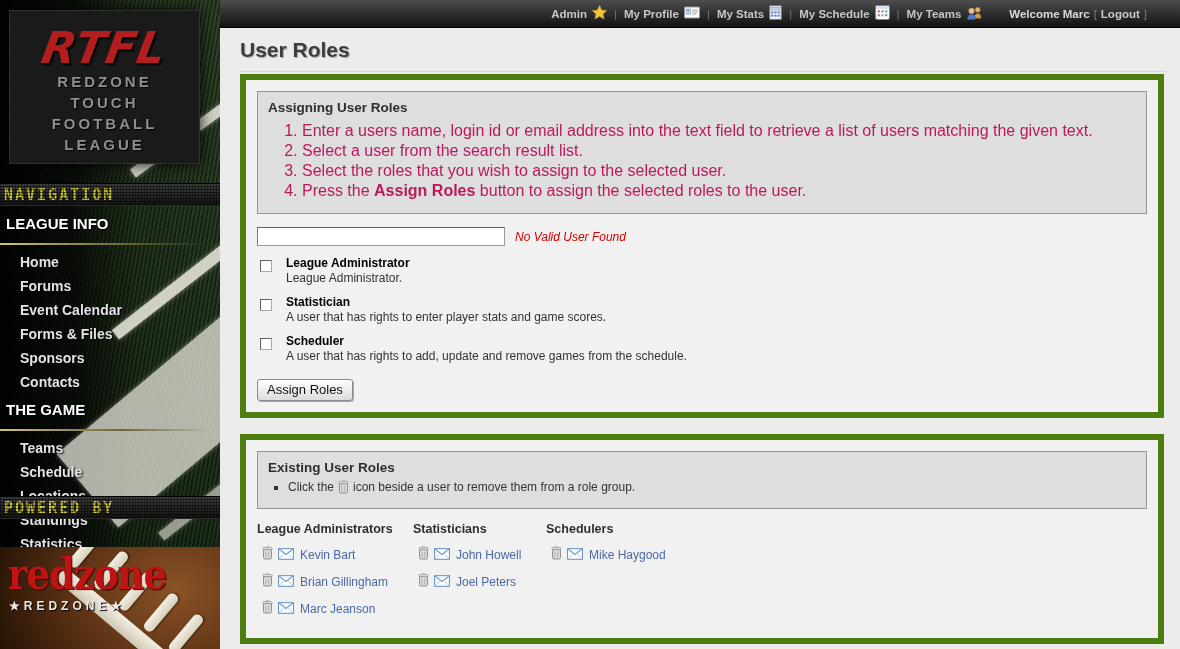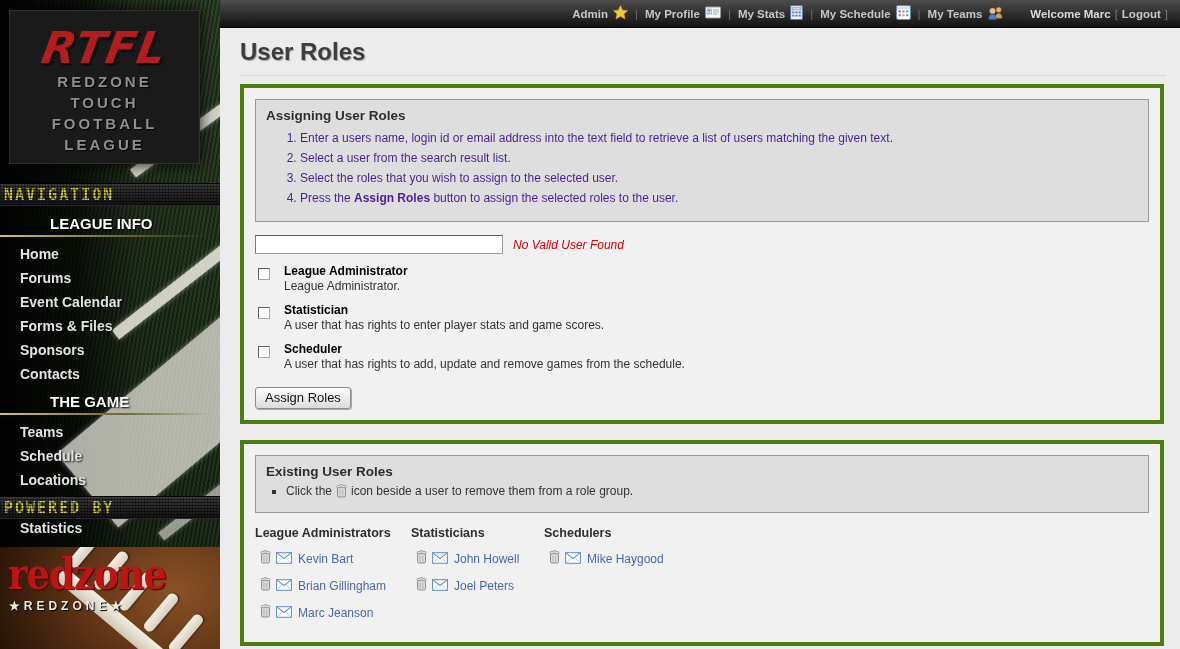--- a/index.html
+++ b/index.html
@@ -43,21 +43,21 @@
     font-size:15px; letter-spacing:2px; line-height:22px; padding-left:4px;
   }
   .banner::after { content:""; position:absolute; inset:0; pointer-events:none;
     background:
       repeating-linear-gradient(0deg, rgba(0,0,0,.5) 0 1px, transparent 1px 3px),
       repeating-linear-gradient(90deg, rgba(0,0,0,.35) 0 1px, transparent 1px 3px); }
   .banner-nav { top:183px; }
   .banner-pow { top:496px; }
 
   .menu { position:absolute; top:208px; left:0; width:220px; }
-  .side-section-title { color:#fff; font-weight:bold; font-size:15px; padding:7px 0 3px 6px; text-shadow:1px 1px 2px #000;margin-left:44px; }
+  .side-section-title { color:#fff; font-weight:bold; font-size:15px; padding:7px 0 11px 6px; text-shadow:1px 1px 2px #000; }
   .side-rule { height:2px; background:linear-gradient(to right,#cdc66f,#6d6733 55%, rgba(0,0,0,0) 95%); margin-bottom:5px; }
   .side-item { color:#e3e3e3; font-weight:bold; font-size:14px; padding:4px 0 4px 20px; text-shadow:1px 1px 2px #000; cursor:pointer; }
 
   .football {
     position:absolute; top:547px; left:0; width:220px; height:102px; overflow:hidden;
     background:
       radial-gradient(250px 190px at 80% 42%, #8a5226 0%, #5e3315 40%, #2c1707 72%, #0b0401 100%);
   }
   .seam { position:absolute; width:240px; height:16px; left:60px; top:18px; background:linear-gradient(#f2eee2,#cfc8b5); transform:rotate(40deg); transform-origin:left center; border-radius:8px; }
   .lace { position:absolute; width:46px; height:11px; background:linear-gradient(#f4f0e4,#d6cfbc); border-radius:5px; transform:rotate(-50deg); box-shadow:1px 1px 2px rgba(0,0,0,.55); }
@@ -67,40 +67,40 @@
     font-family:"DejaVu Serif", serif; letter-spacing:-1px; transform:scaleY(1.15); transform-origin:top left;
     text-shadow:1px 1px 1px #3c0606;
   }
   .rz-sub { position:absolute; left:9px; top:52px; color:#eceae2; font-weight:bold; font-size:12px; letter-spacing:4px; text-shadow:1px 1px 1px #000; }
 
   
   .topbar {
     position:absolute; left:220px; top:0; width:960px; height:28px;
     background:linear-gradient(#4d4d4d,#2e2e2e 52%,#1b1b1b 85%,#111);
     border-bottom:1px solid #000;
-    display:flex; align-items:center; justify-content:flex-end; padding-right:8px;
+    display:flex; align-items:center; justify-content:flex-end; padding-right:29px;
     font-size:11.5px; font-weight:bold; color:#c6c6c6;
   }
   .tb-item { display:flex; align-items:center; cursor:pointer; white-space:nowrap; }
   .tb-item svg { margin-left:5px; }
   .tb-sep { color:#6e6e6e; margin:0 7px; font-weight:normal; }
   .tb-welcome { color:#dadada; margin-left:26px; white-space:nowrap; }
   .tb-bracket { color:#7a7a7a; margin:0 4px; font-weight:normal; }
   .tb-logout { color:#c9c9c9; cursor:pointer; }
 
   
   .content { position:absolute; left:220px; top:28px; width:960px; height:621px; background:#ececec; overflow:hidden; }
-  .page-title { margin:10px 0 0 20px; font-size:24px; font-weight:bold; color:#3d3d3d; text-shadow:1px 1px 1px rgba(0,0,0,.3); }
+  .page-title { margin:10px 0 0 20px; font-size:21px; font-weight:bold; color:#3d3d3d; text-shadow:1px 1px 1px rgba(0,0,0,.3); }
   .title-rule { height:1px; background:#d7d7d7; margin:9px 14px 0 20px; }
 
-  .panel { margin:8px 0 0 20px; width:924px; background:#f1f1f1; border:4px solid #4d7c0f; padding:11px; }
+  .panel { margin:2px 0 0 20px; width:924px; background:#f1f1f1; border:6px solid #4d7c0f; padding:11px; }
   .panel2 { margin-top:16px; }
   .graybox { background:#dedede; border:1px solid #979797; padding:8px 10px 10px; }
   .gb-heading { font-size:13.5px; font-weight:bold; color:#2e2e2e; margin:0 0 2px; }
-  .steps { margin:8px 0 2px 12px; padding-left:22px; font-size:12px; color:#4c1d95; }
+  .steps { margin:8px 0 2px 12px; padding-left:22px; font-size:16px; color:#be185d; }
   .steps li { margin-bottom:5px; line-height:15px; }
   .b { font-weight:bold; }
 
   .search-row { display:flex; align-items:center; margin:13px 0 4px; }
   .search-input {
     width:248px; height:19px; border:1px solid #9a9a9a; border-top-color:#5f5f5f; border-left-color:#7a7a7a;
     font-size:12px; padding:1px 4px; font-family:"Liberation Sans", sans-serif; background:#fff;
   }
   .error-msg { color:#d40000; font-style:italic; font-size:12px; margin-left:10px; }
 

